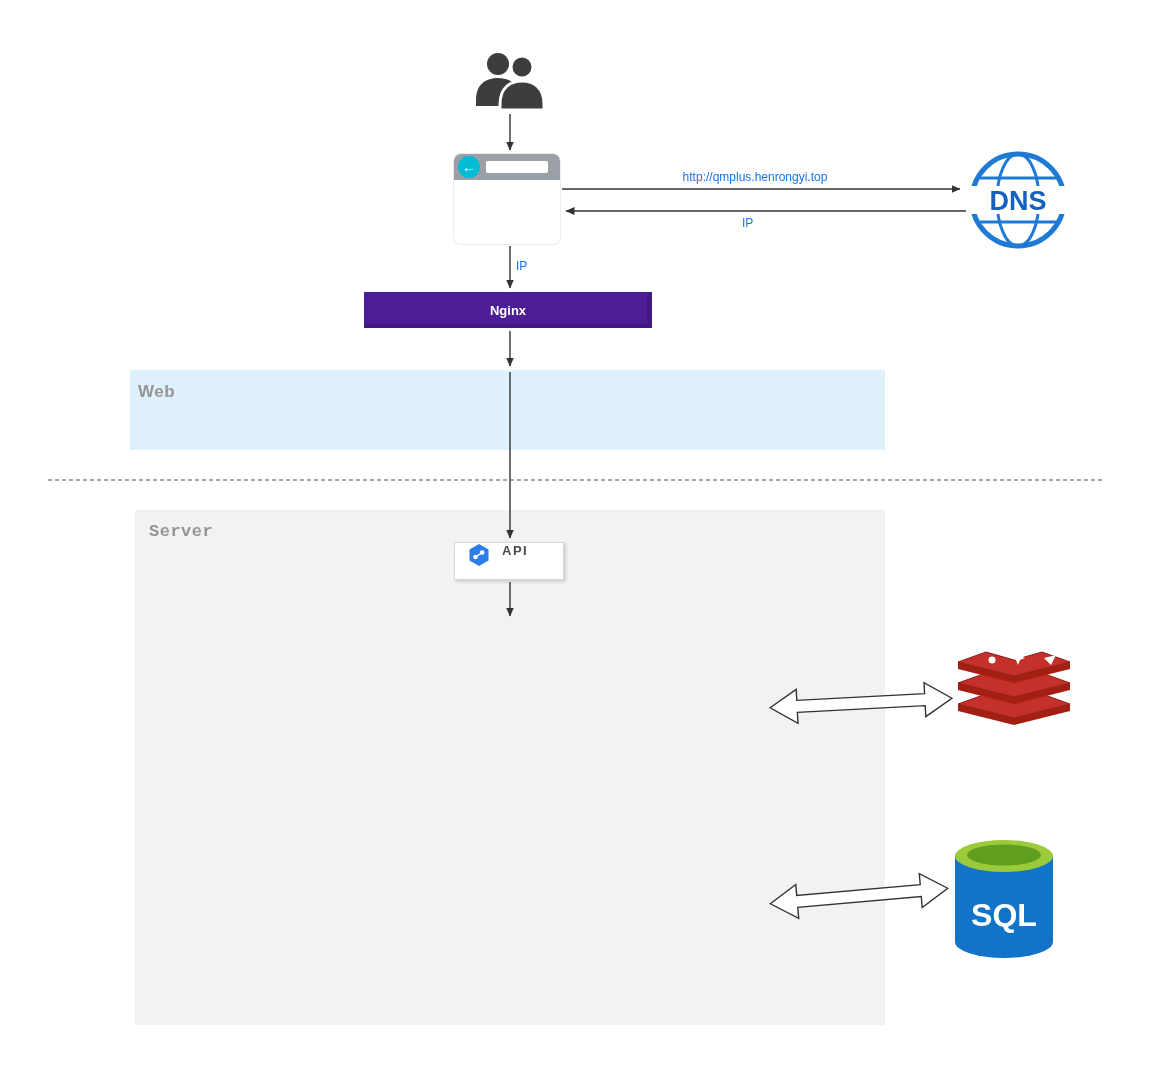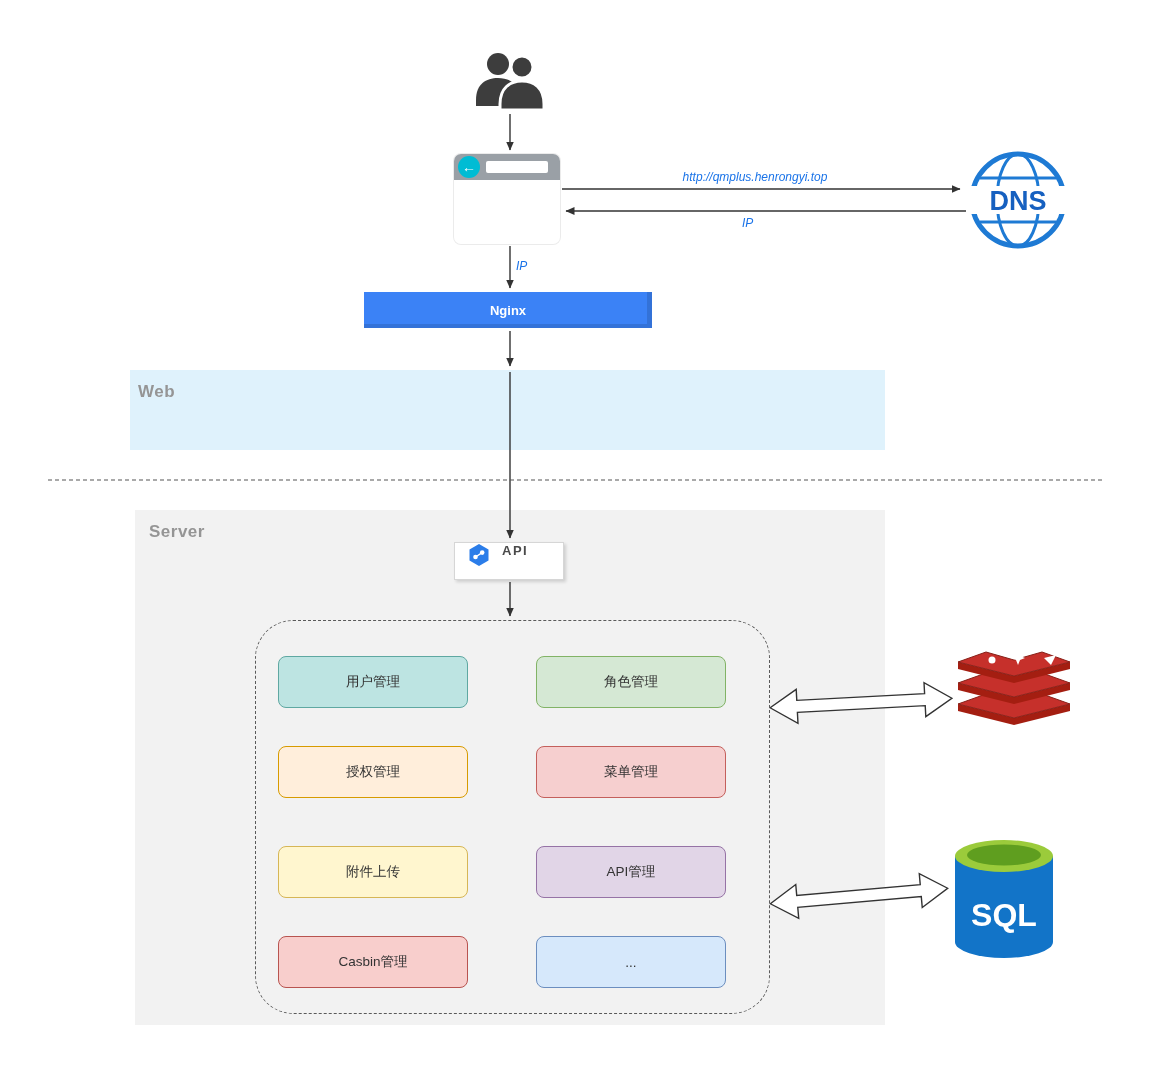--- a/index.html
+++ b/index.html
@@ -3,21 +3,21 @@
 <meta charset="utf-8">
 <style>
   html,body{margin:0;padding:0;background:#fff;}
   body{font-family:"Liberation Sans","DejaVu Sans",sans-serif;}
   .canvas{position:relative;width:1161px;height:1081px;background:#ffffff;overflow:hidden;}
   svg text{font-family:"Liberation Sans","DejaVu Sans",sans-serif;}
 
   
   .zone{position:absolute;}
   .web-zone{left:130px;top:370px;width:755px;height:80px;background:#dff2fc;}
-  .server-zone{left:135px;top:510px;width:750px;height:515px;background:#f2f2f2;}
+  .server-zone{left:135px;top:510px;width:750px;height:515px;background:#f2f2f2;font-family:Liberation Mono, monospace;}
   .zone-label{position:absolute;font-size:17px;font-weight:bold;color:#959595;letter-spacing:.5px;}
   .web-zone .zone-label{left:8px;top:12px;}
   .server-zone .zone-label{left:14px;top:12px;}
 
   
   .overlay{position:absolute;left:0;top:0;pointer-events:none;}
 
   
   .users-icon{position:absolute;left:472px;top:50px;}
 
@@ -26,25 +26,25 @@
   .browser-toolbar{position:relative;height:26px;background:#9aa0a6;}
   .browser-back{position:absolute;left:4px;top:2px;width:22px;height:22px;border-radius:50%;background:#00bcd4;color:#fff;font-size:14px;font-weight:bold;line-height:22px;text-align:center;}
   .browser-address{position:absolute;left:32px;top:7px;width:62px;height:12px;background:#fff;border-radius:2px;}
   .browser-body{height:64px;background:linear-gradient(180deg,#2083df,#0f66c0);display:flex;align-items:center;justify-content:center;}
   .browser-body span{color:#fff;font-size:23px;font-weight:500;letter-spacing:4px;}
 
   
   .dns-icon{position:absolute;left:966px;top:148px;}
 
   
-  .nginx-bar{position:absolute;left:364px;top:292px;width:288px;height:36px;background:#3b82f6;box-shadow:inset -5px -4px 0 rgba(0,0,0,.12);display:flex;align-items:center;justify-content:center;}
+  .nginx-bar{position:absolute;left:364px;top:292px;width:288px;height:36px;background:#4c1d95;box-shadow:inset -5px -4px 0 rgba(0,0,0,.12);display:flex;align-items:center;justify-content:center;}
   .nginx-bar span{color:#fff;font-size:13px;font-weight:bold;}
 
   
-  .edge-label{position:absolute;font-size:12px;color:#1a73e8;font-style:italic;}
+  .edge-label{position:absolute;font-size:12px;color:#1a73e8;}
   .url-label{left:615px;top:170px;width:280px;text-align:center;}
   .ip-response-label{left:742px;top:216px;}
   .ip-request-label{left:516px;top:259px;}
 
   
   .api-box{position:absolute;left:454px;top:542px;width:110px;height:38px;background:#fff;border:1px solid #d6d6d6;box-shadow:2px 2px 3px rgba(0,0,0,.15);display:flex;align-items:flex-start;padding-left:12px;gap:11px;box-sizing:border-box;}
   .api-box .api-label{font-size:13px;font-weight:bold;color:#4a4a4a;letter-spacing:1.5px;}
 
   
   .modules-container{position:absolute;left:255px;top:620px;width:515px;height:394px;border:1.6px dashed #5a5a5a;border-radius:38px;box-sizing:border-box;}
@@ -130,30 +130,20 @@
   <div class="api-box">
     <svg width="24" height="24" viewBox="0 0 24 24">
       <path d="M12 1 L21.5 6.5 L21.5 17.5 L12 23 L2.5 17.5 L2.5 6.5 Z" fill="#2b7de9"></path>
       <line x1="8.5" y1="14" x2="15.2" y2="9.6" stroke="#fff" stroke-width="1.4"></line>
       <circle cx="8.5" cy="14" r="2.3" fill="#fff"></circle>
       <circle cx="15.2" cy="9.6" r="2.3" fill="#fff"></circle>
     </svg>
     <span class="api-label">API</span>
   </div>
 
-  <div class="modules-container">
-      <div class="module-box m0" style="background-color: rgb(189, 228, 226); border-color: rgb(95, 168, 162);">用户管理</div>
-      <div class="module-box m1" style="background-color: rgb(213, 232, 212); border-color: rgb(130, 179, 102);">角色管理</div>
-      <div class="module-box m2" style="background-color: rgb(255, 238, 219); border-color: rgb(215, 155, 0);">授权管理</div>
-      <div class="module-box m3" style="background-color: rgb(246, 207, 207); border-color: rgb(196, 96, 92);">菜单管理</div>
-      <div class="module-box m4" style="background-color: rgb(255, 246, 207); border-color: rgb(214, 182, 86);">附件上传</div>
-      <div class="module-box m5" style="background-color: rgb(225, 213, 231); border-color: rgb(150, 115, 166);">API管理</div>
-      <div class="module-box m6" style="background-color: rgb(248, 206, 204); border-color: rgb(184, 84, 80);">Casbin管理</div>
-      <div class="module-box m7" style="background-color: rgb(214, 232, 251); border-color: rgb(108, 142, 191);">...</div>
-    </div>
 
   <svg class="redis-icon" width="116" height="82" viewBox="0 0 116 82">
 
     <polygon points="2,54 2,61 58,75 114,61 114,54 58,68" fill="#a41e11"></polygon>
     <polygon points="2,54 30,44 58,52 86,44 114,54 58,68" fill="#c6302b" stroke="#871f17" stroke-width="1"></polygon>
 
     <polygon points="2,33 2,40 58,54 114,40 114,33 58,47" fill="#a41e11"></polygon>
     <polygon points="2,33 30,23 58,31 86,23 114,33 58,47" fill="#c6302b" stroke="#871f17" stroke-width="1"></polygon>
 
     <polygon points="2,12 2,19 58,33 114,19 114,12 58,26" fill="#a41e11"></polygon>

